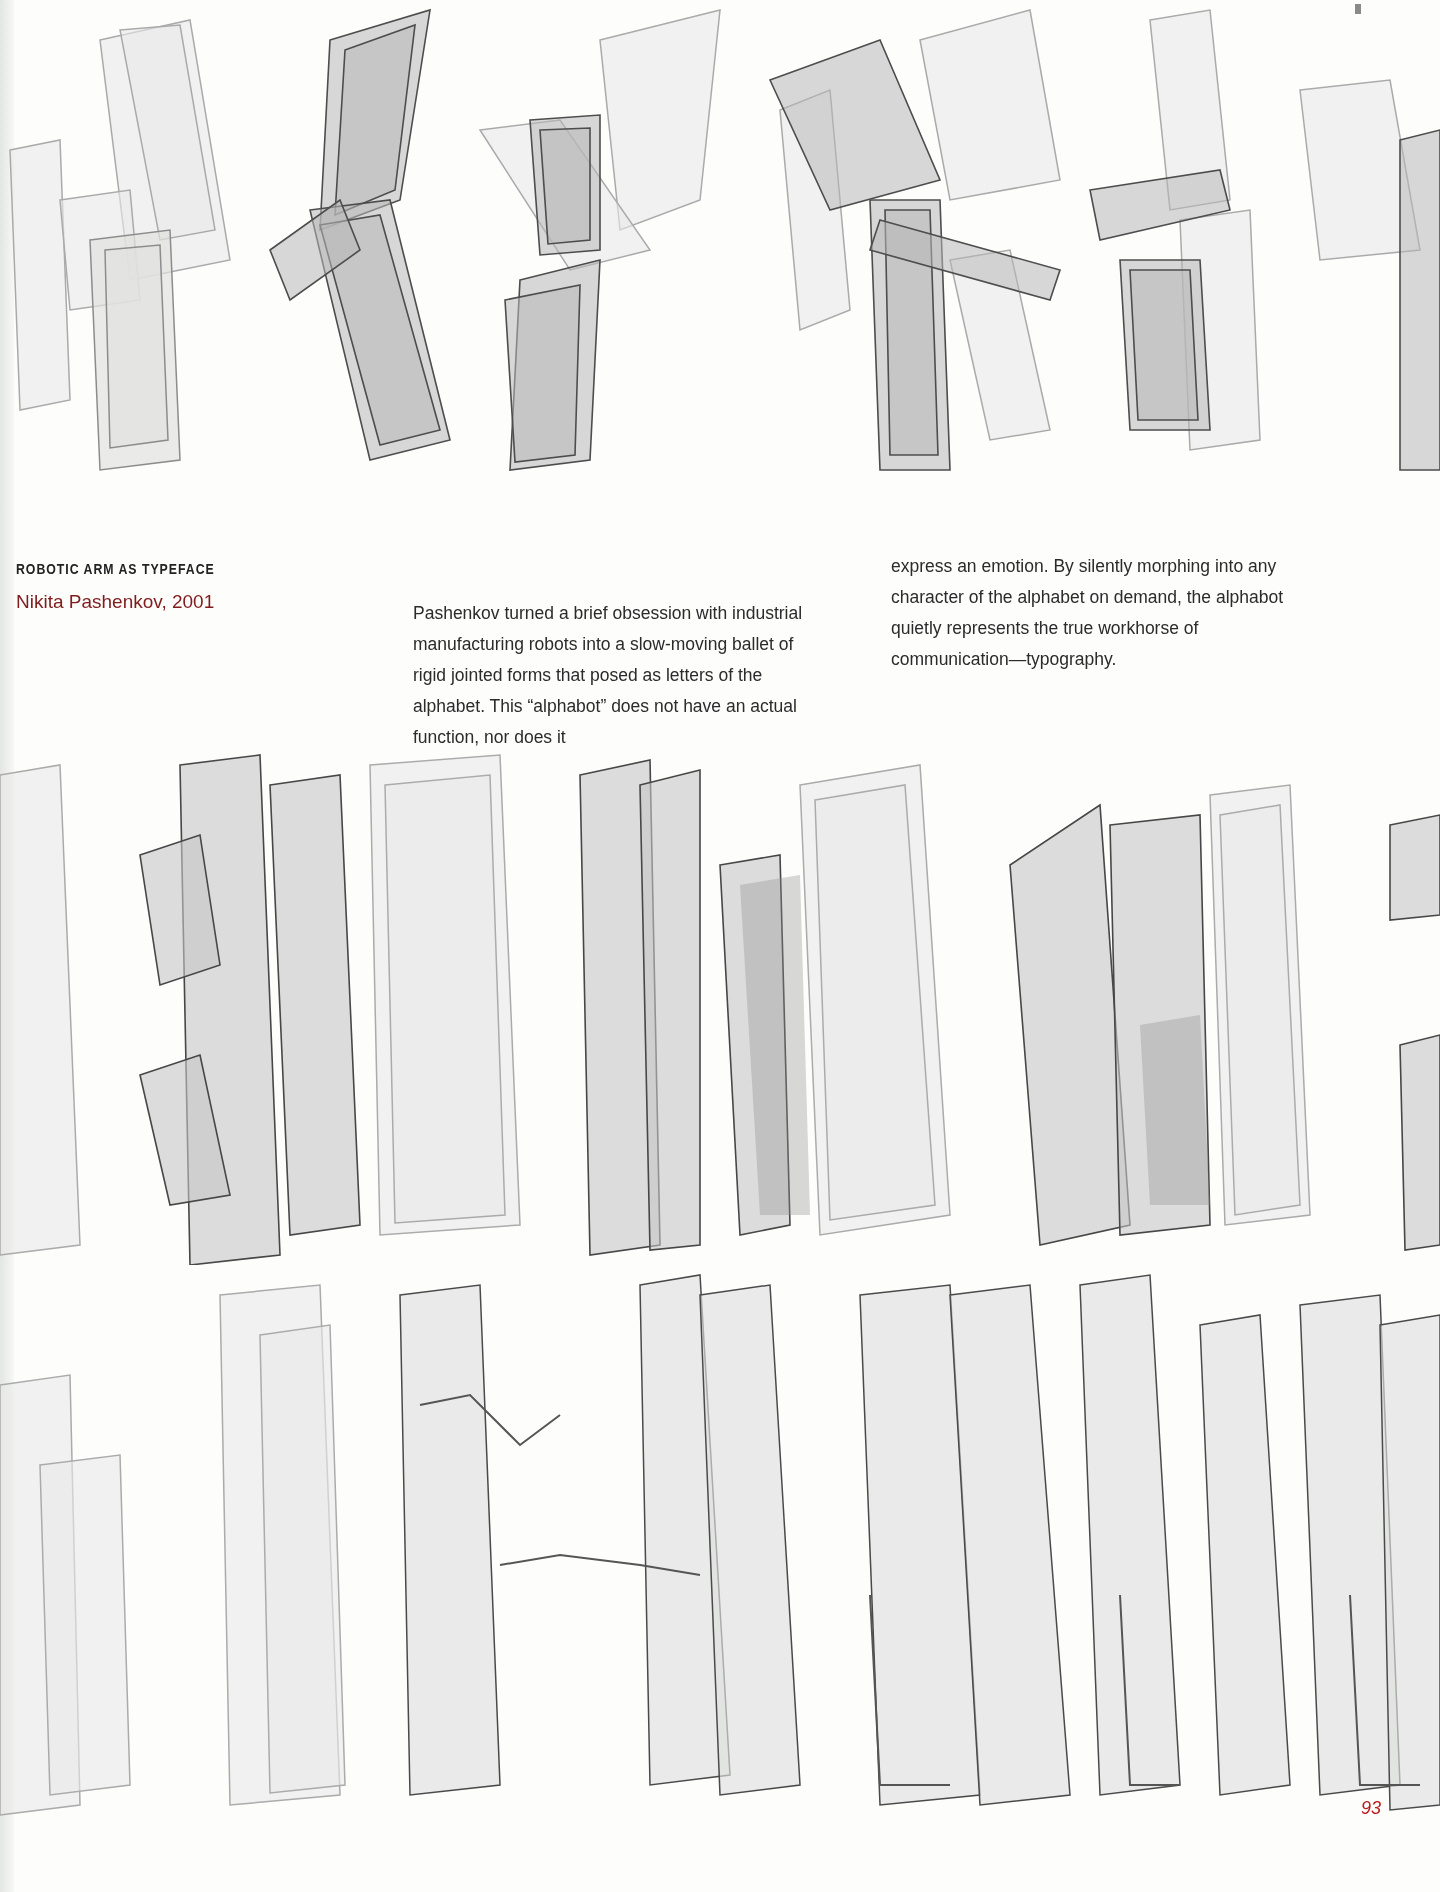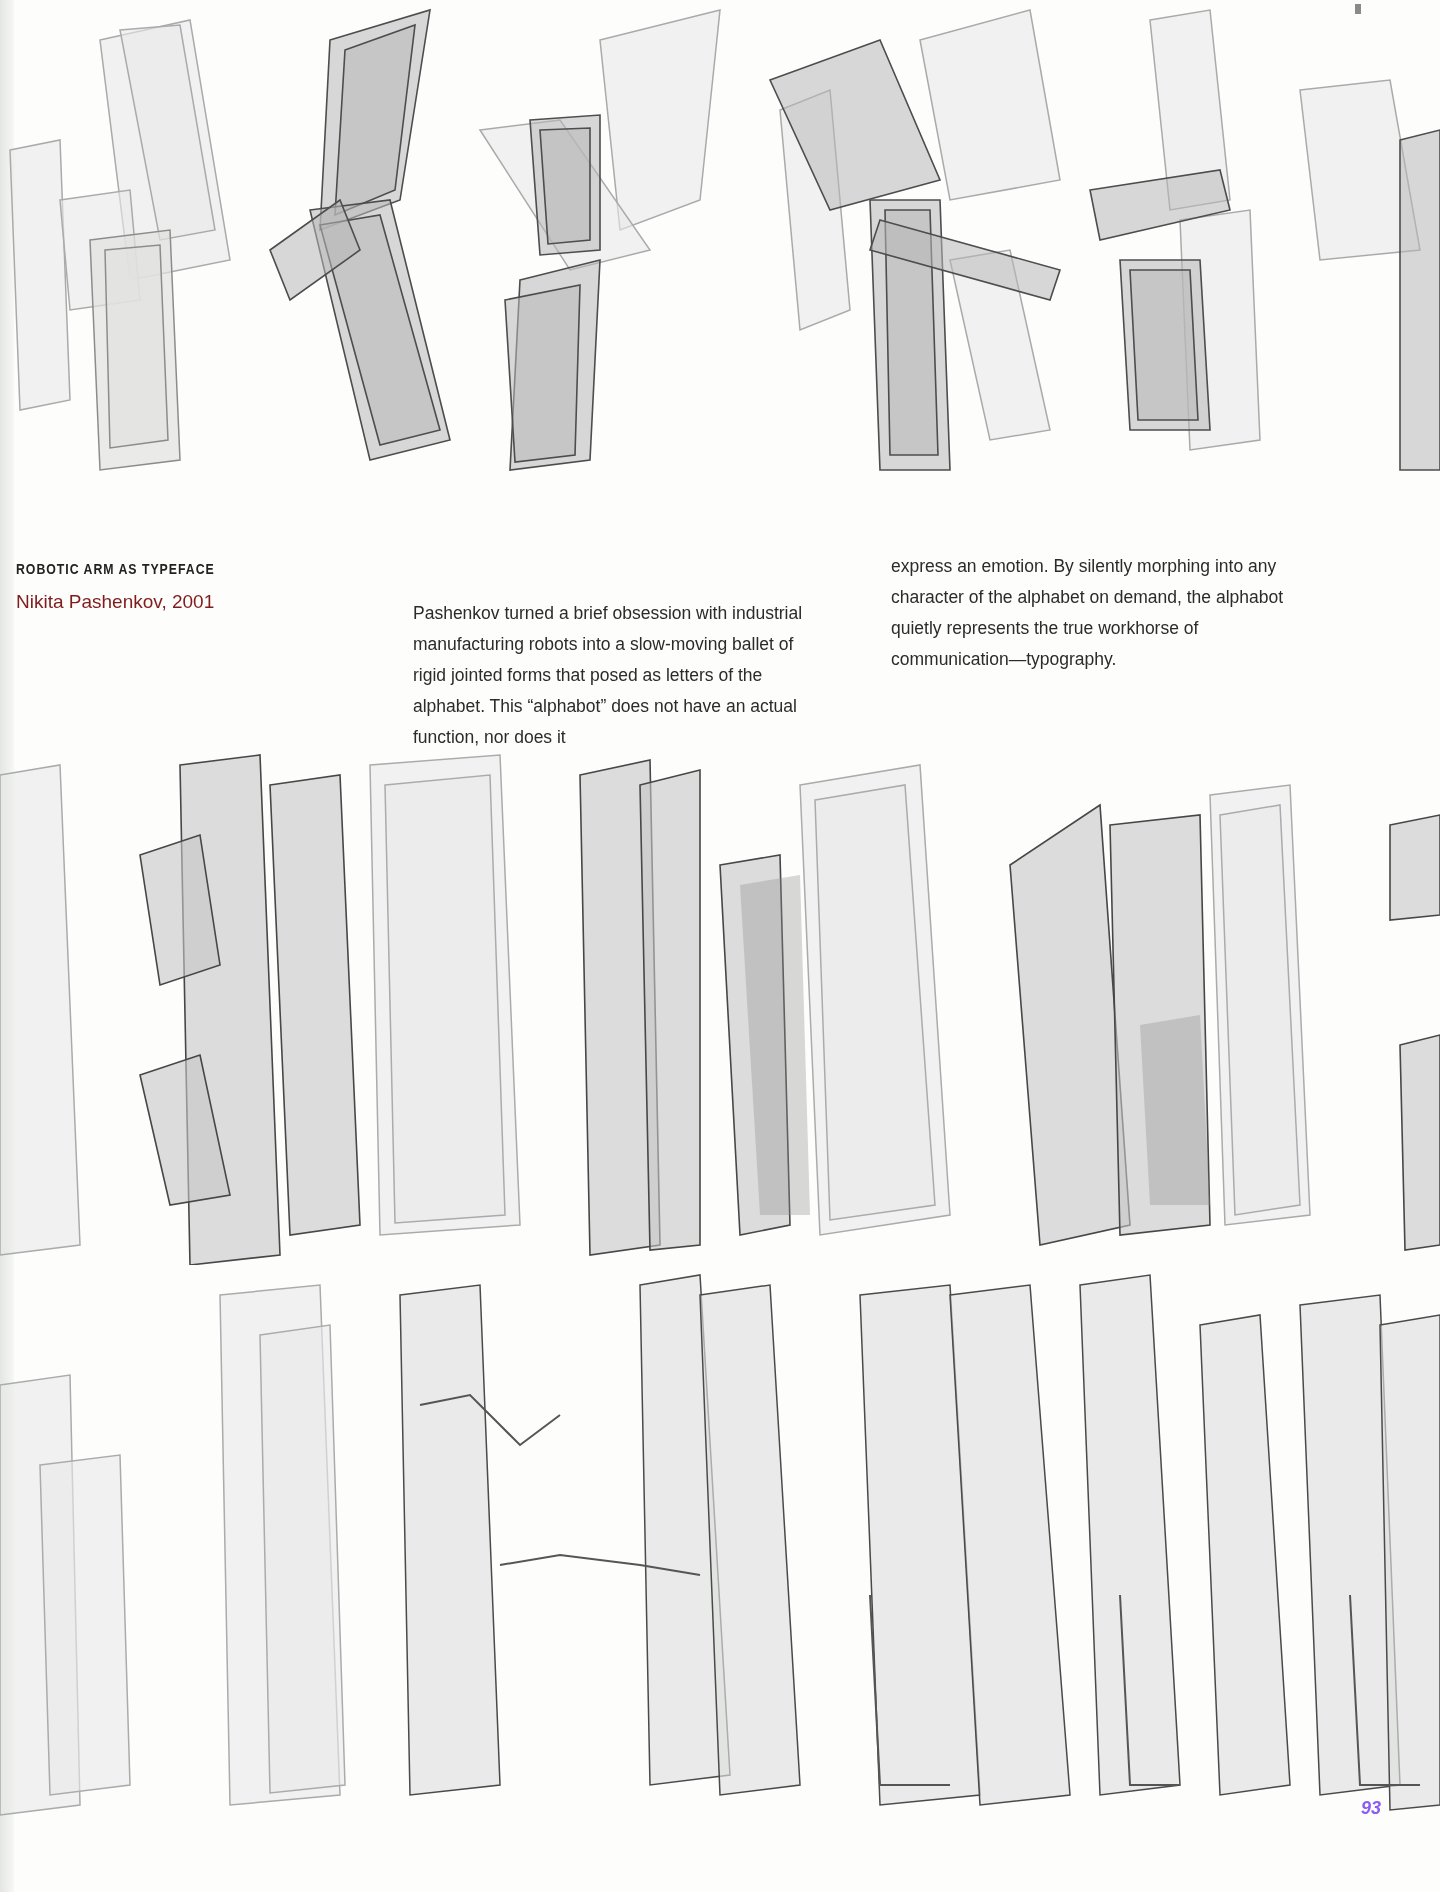--- a/index.html
+++ b/index.html
@@ -5,21 +5,21 @@
   html,body{margin:0;padding:0;}
   body{width:1440px;height:1892px;background:#fdfdfc;position:relative;overflow:hidden;font-family:"Liberation Sans",sans-serif;color:#2a2a2a;}
   .scan-edge{position:absolute;left:0;top:0;width:14px;height:1892px;background:linear-gradient(90deg,#e4e6e3,#f7f8f6);}
   .band{position:absolute;left:0;width:1440px;overflow:hidden;}
   .band svg{display:block;}
   .caption-title{position:absolute;left:16px;top:560px;font-family:"Liberation Sans",sans-serif;font-weight:bold;font-size:15px;letter-spacing:1.2px;transform:scaleX(0.82);transform-origin:left top;color:#222;}
   .caption-credit{position:absolute;left:16px;top:591px;font-size:19px;color:#7f1d1d;}
   .body-col{position:absolute;width:400px;font-size:17.5px;line-height:31px;color:#2b2b2b;}
   .col2{left:413px;top:558px;margin-top:40px;}
   .col3{left:891px;top:551px;}
-  .page-number{position:absolute;left:1361px;top:1798px;font-weight:bold;font-style:italic;font-size:18px;color:#8b5cf6;}
+  .page-number{position:absolute;left:1361px;top:1798px;font-weight:normal;font-style:italic;font-size:18px;color:#b91c1c;}
   .corner-mark{position:absolute;left:1355px;top:4px;width:6px;height:10px;background:#8a8a8a;}
 </style>
 </head>
 <body>
 
 <div class="scan-edge"></div>
 <div class="corner-mark"></div>
 
 <div class="band" style="top:0;height:480px;">
   <svg width="1440" height="480" viewBox="0 0 1440 480">

